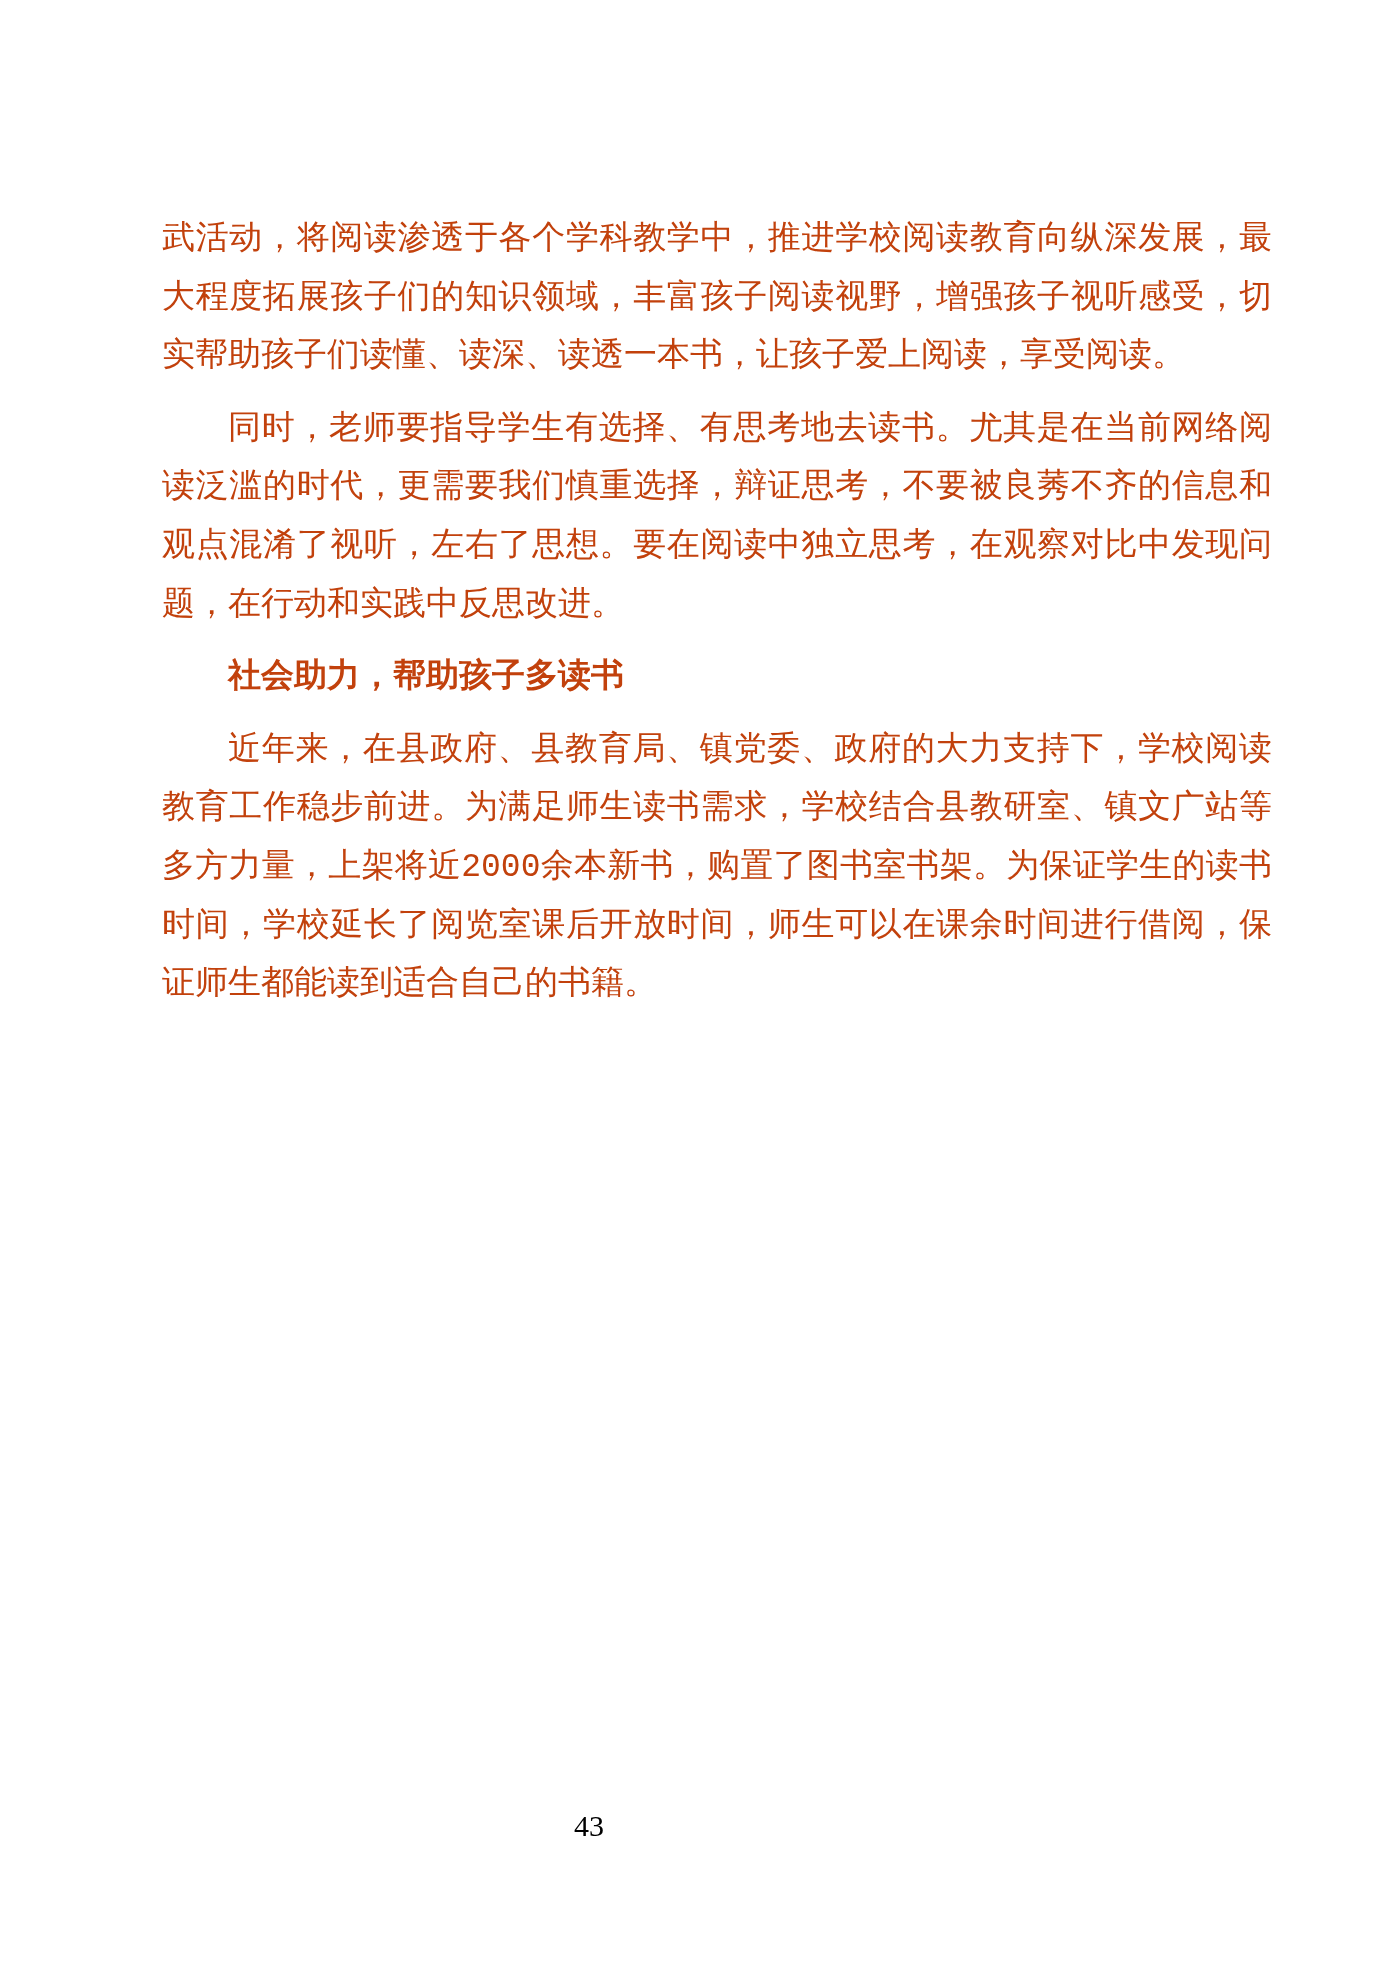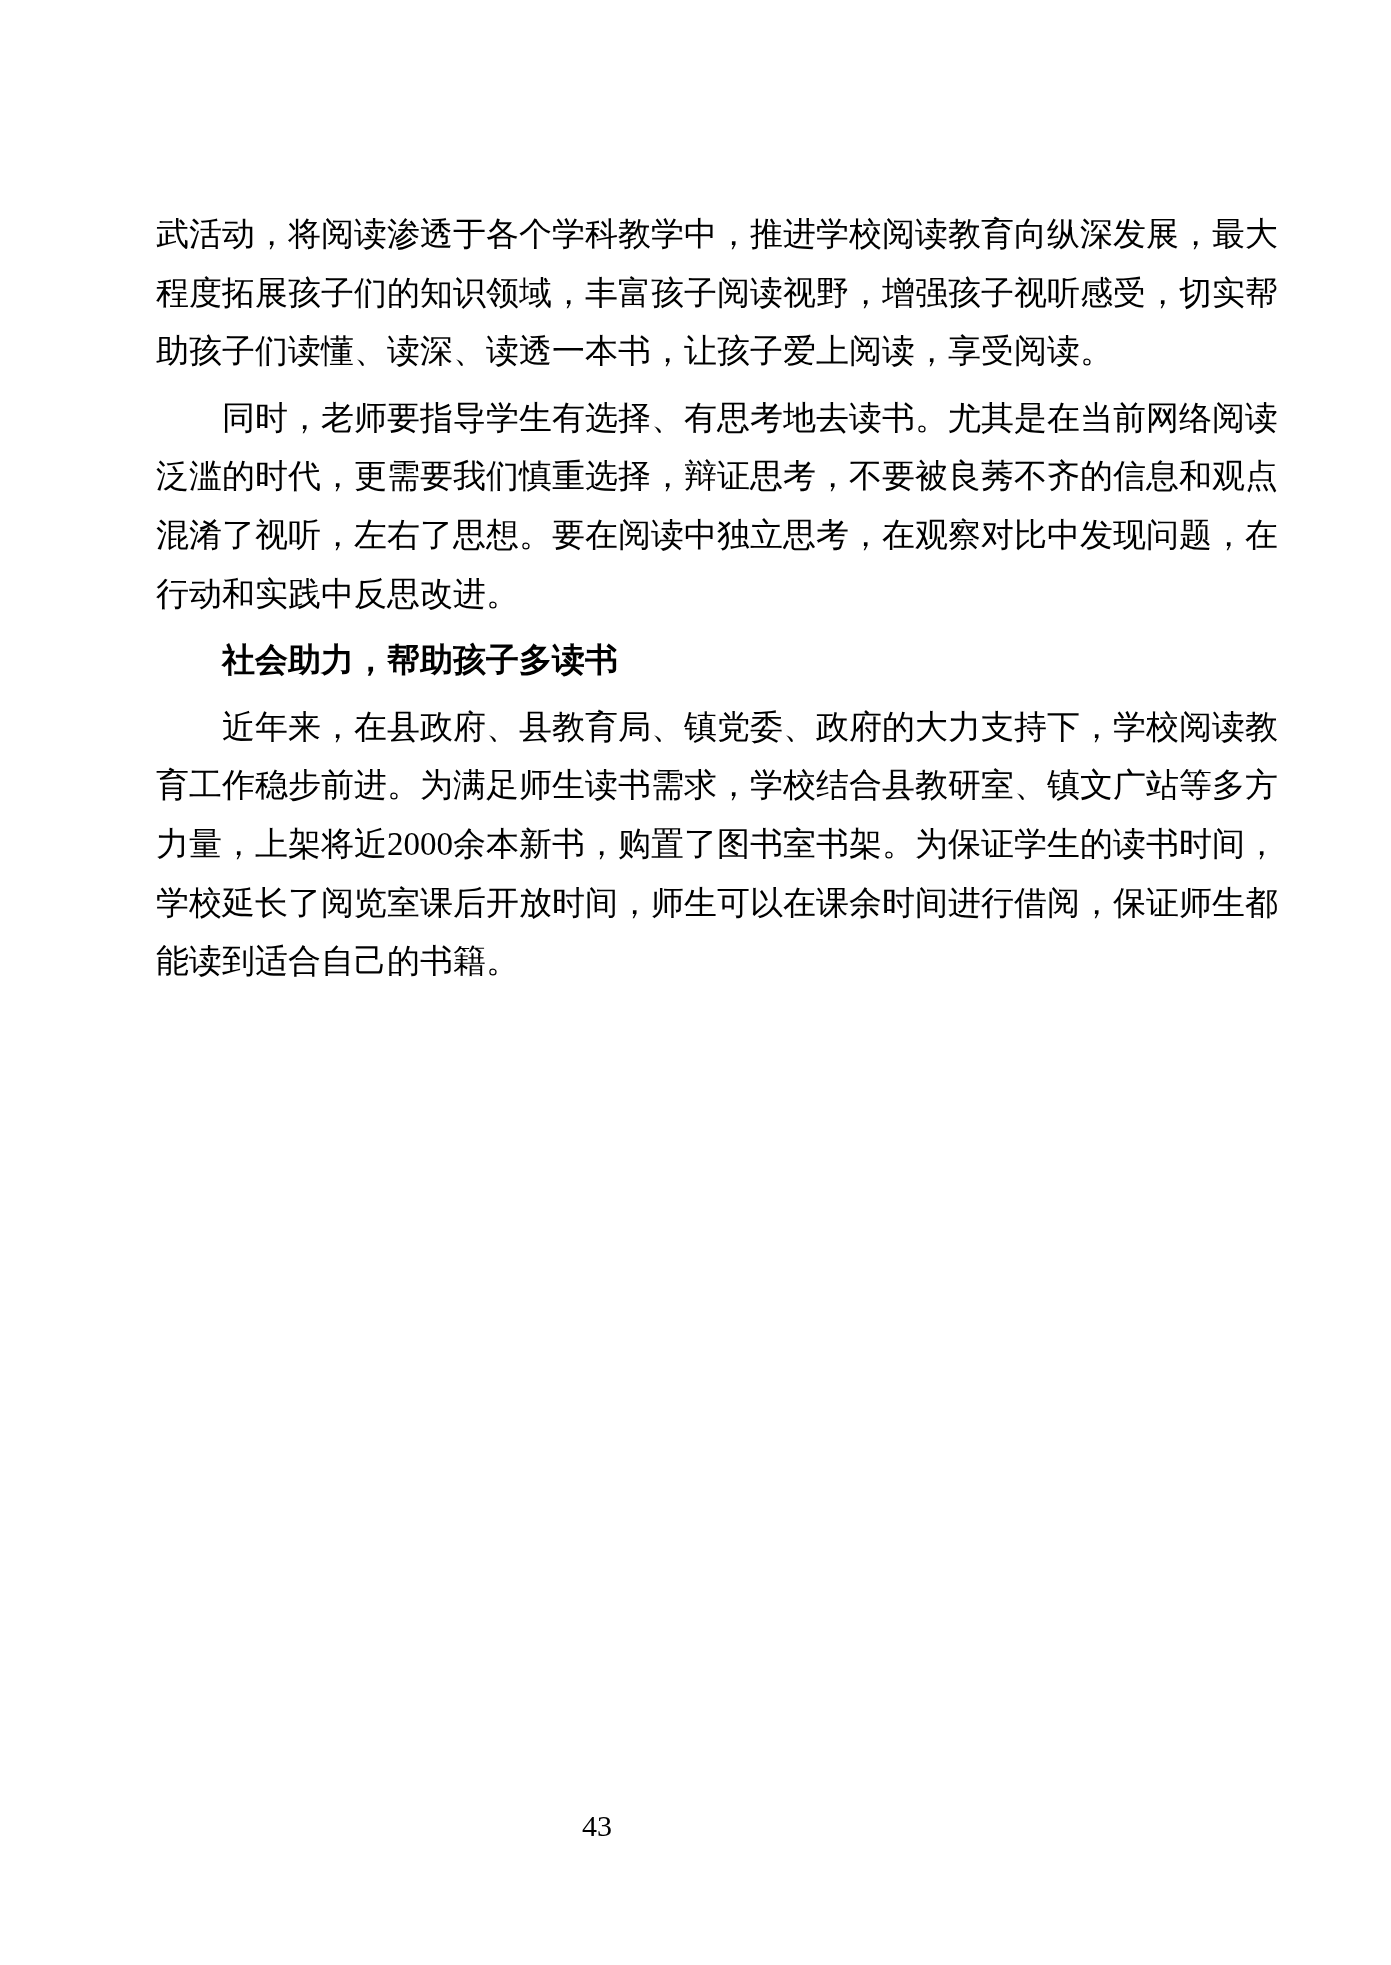--- a/index.html
+++ b/index.html
@@ -23,40 +23,40 @@
     background: #ffffff;
     overflow: hidden;
   }
   .text-block {
     position: absolute;
     left: 148px;
     top: 197px;
     width: 1138px;
   }
   .text-block p {
-    margin: 8px;
+    margin: 14px;
     padding: 0;
     font-size: 33px;
     line-height: 58.6px;
     text-align: justify;
-    color: #000000;
-    font-family: Liberation Serif, serif;
+    color: #c2410c;
+    font-family: Liberation Mono, monospace;
     letter-spacing: 0;
   }
   .indent {
     text-indent: 66px; 
   }
   .heading {
     font-weight: 700;
     font-family: "Liberation Sans", sans-serif;
     text-align: left;
   }
   .page-number {
     position: absolute;
-    left: 12px;
+    left: 4px;
     top: 1808px;
     width: 1170px;
     text-align: center;
     font-size: 30px;
     line-height: 36px;
     color: #000000;
     font-family: "Liberation Serif", serif;
   }
 </style>
 </head>

